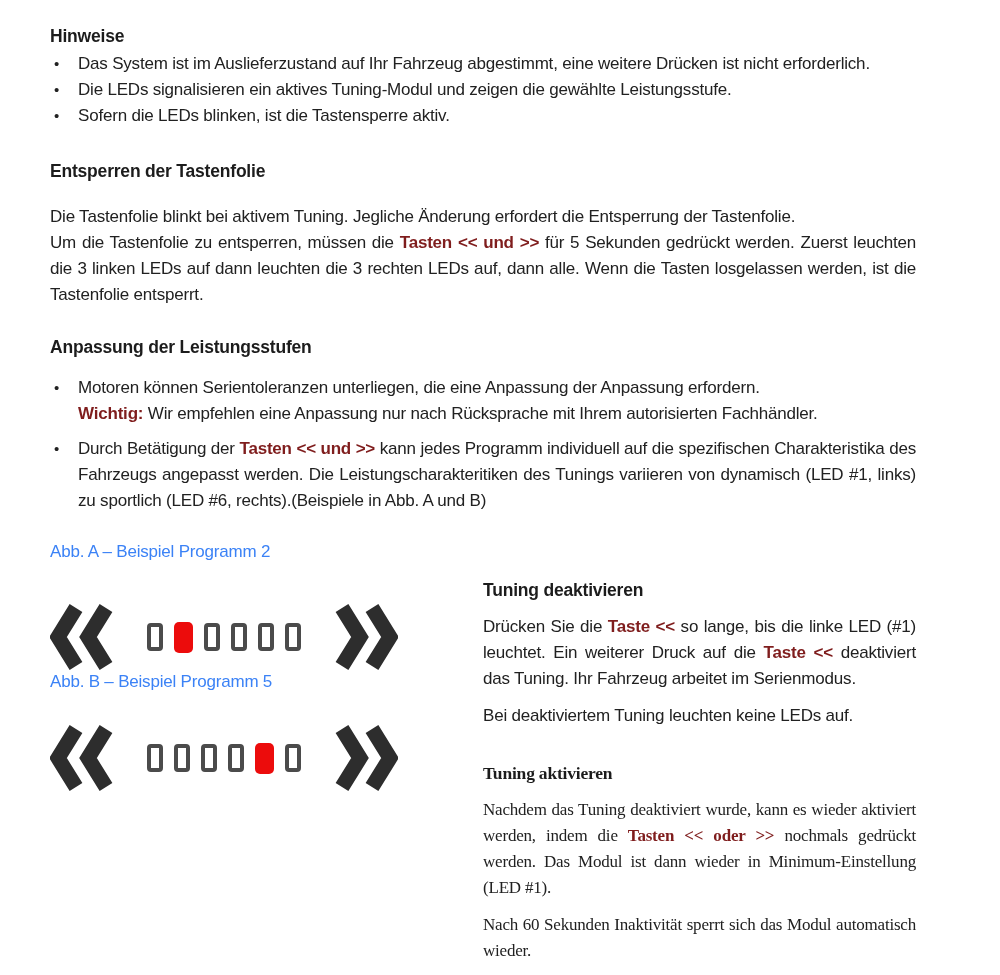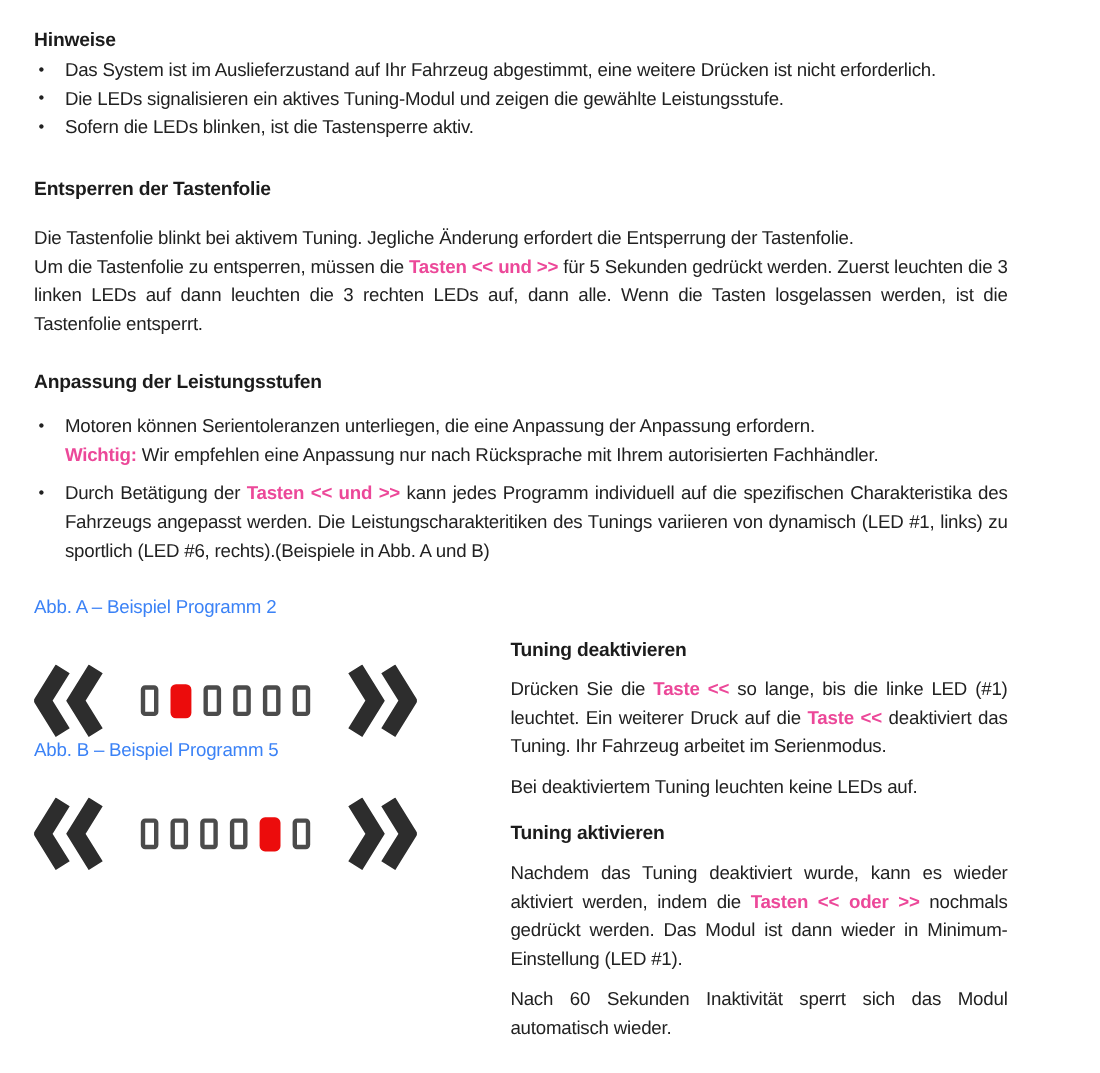--- a/index.html
+++ b/index.html
@@ -1,38 +1,38 @@
 <!DOCTYPE html>
 <html><head>
 <meta charset="utf-8">
 <style>
   html,body{margin:0;padding:0;background:#ffffff;}
   .page{
     position:relative;
     width:964px;height:975px;
     box-sizing:border-box;
-    padding:24px 48px 0 31px;
+    padding:24px 48px 0 50px;
     background:#ffffff;
     font-family:"Liberation Sans", sans-serif;
     font-size:17px;
     line-height:26px;
     letter-spacing:-0.2px;
     color:#212121;
     overflow:hidden;
   }
   h3{
     font-size:17.5px;
     line-height:24px;
     margin:0;
     font-weight:bold;
     color:#1c1c1c;
   }
   p{margin:0;}
   .just{text-align:justify;}
-  b{font-weight:bold;color:#ec4899;}
+  b{font-weight:bold;color:#7f1d1d;}
 
   
   .bullet-row{display:flex;margin:0;}
   .bullet-dot{
     width:28px;flex:0 0 28px;
     font-size:15px;
     padding-left:4px;
     box-sizing:border-box;
   }
   .bullet-text{flex:1;}
@@ -84,21 +84,21 @@
     width:19px;height:31px;
     border:none;
     background:#ec0c0c;
     border-radius:5px;
   }
   .chev{display:block;flex:0 0 auto;}
 
   
   .col-right h3{margin-bottom:12px;}
   .col-right p + p{margin-top:11px;}
-  .sec-aktivieren{margin-top:16px;}
+  .sec-aktivieren{margin-top:32px;font-family:Liberation Serif, serif;}
 </style>
 </head>
 <body>
 
 <div class="page">
 
   <section class="sec-hinweise">
     <h3>Hinweise</h3>
     <div class="bullet-row">
       <span class="bullet-dot">•</span>

